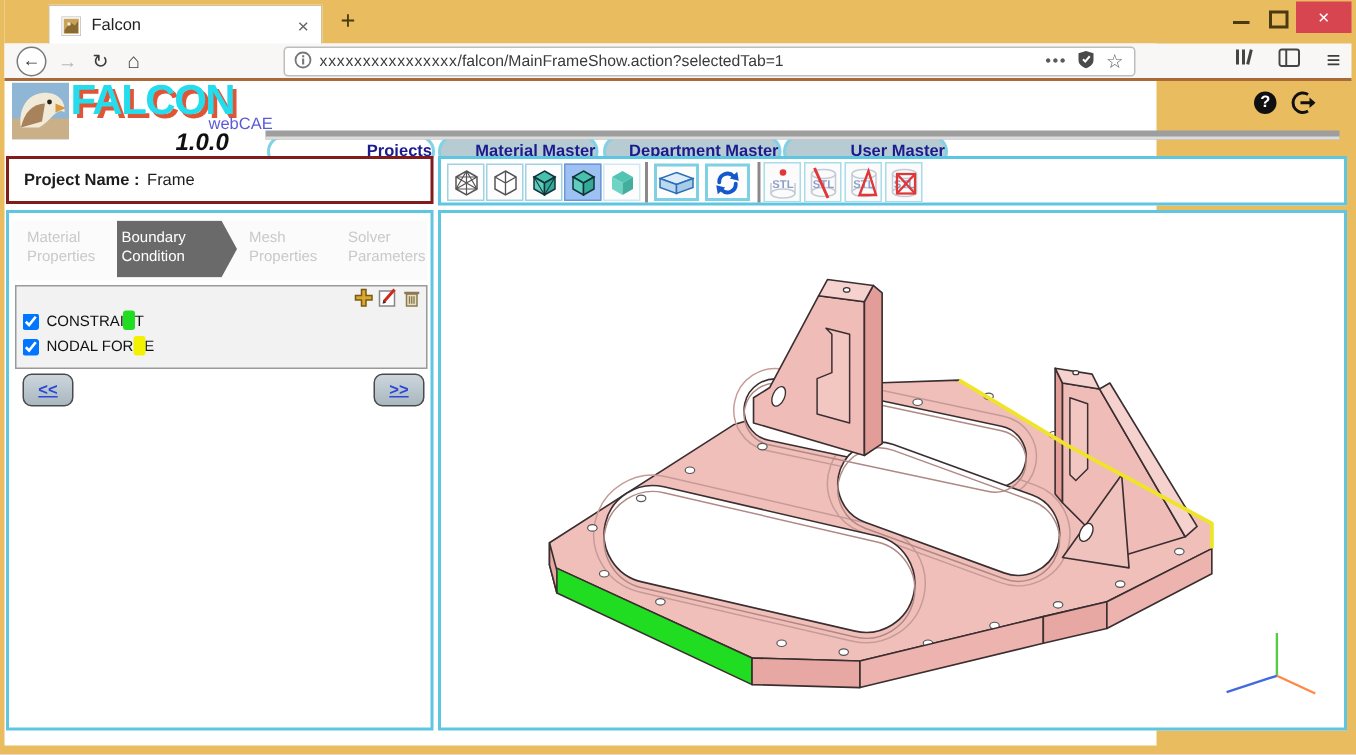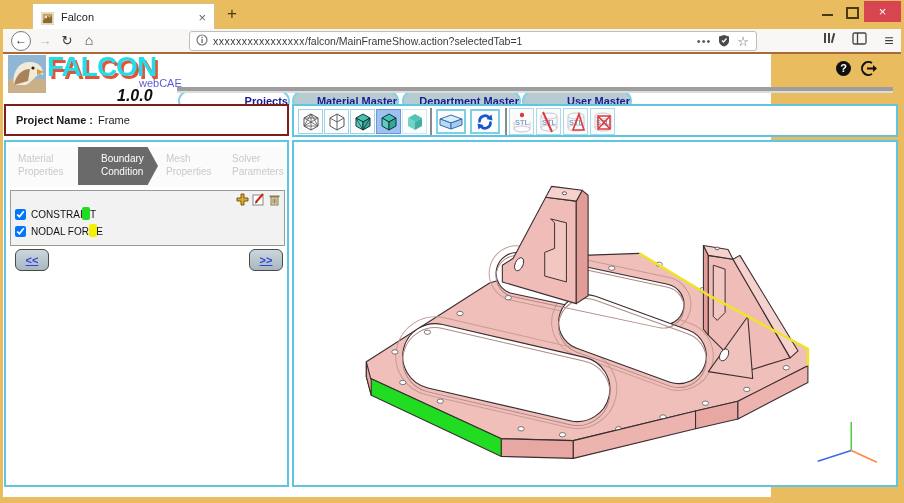--- a/index.html
+++ b/index.html
@@ -241,21 +241,21 @@
             <rect x="6" y="6" width="12" height="13" fill="none" stroke="#e03838" stroke-width="1.5"></rect>
             <path d="M6,6 L18,19 M18,6 L6,19" stroke="#e03838" stroke-width="1.5"></path>
           </svg>
     </span>
   </div>
 
   <div class="left-panel">
     <div class="wstrip">
       <div class="wtab" style="left:4px;width:66px;">Material
 Properties</div>
-      <div class="wtab active" style="left:70px;width:80px;padding-left:23px;">Boundary
+      <div class="wtab active" style="left:70px;width:80px;padding-left:3px;">Boundary
 Condition</div>
       <div class="wtab" style="left:152px;width:66px;">Mesh
 Properties</div>
       <div class="wtab" style="left:218px;width:64px;">Solver
 Parameters</div>
     </div>
     <div class="list-box">
       <div class="lb-actions">
         <span><svg width="13" height="13">
                 <path d="M5 1 h3 v4 h4 v3 h-4 v4 h-3 v-4 h-4 v-3 h4 Z" fill="#d8a830" stroke="#7a5a10" stroke-width="1"></path>

